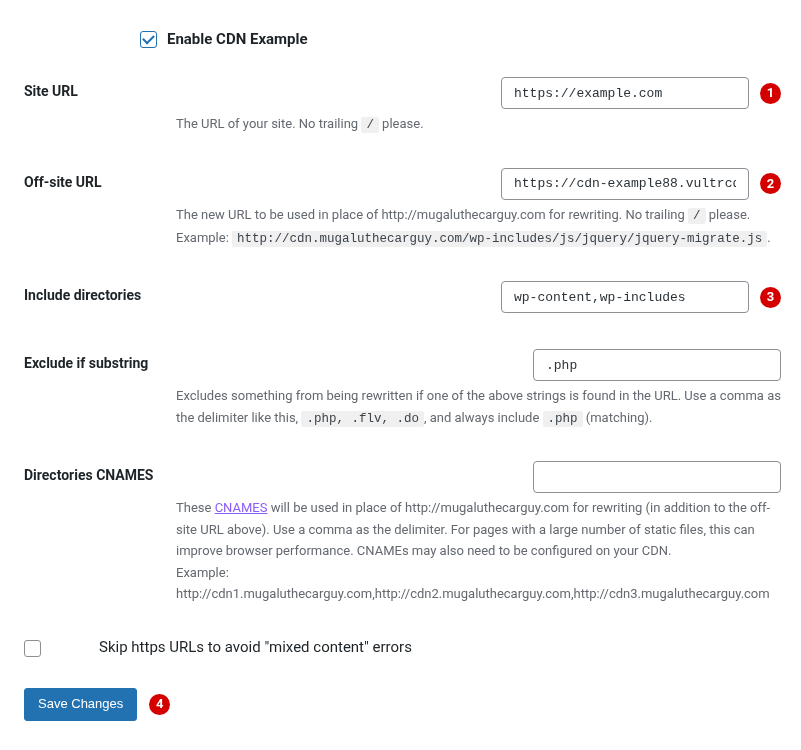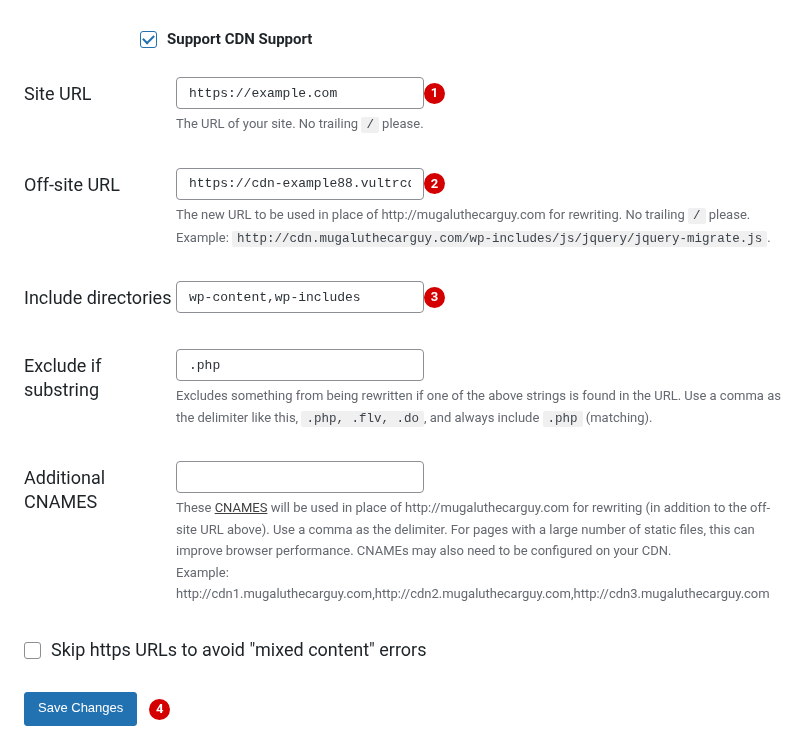--- a/index.html
+++ b/index.html
@@ -46,30 +46,32 @@
       color: #1d2327;
     }
     .form-row {
       display: flex;
       align-items: flex-start;
       margin-bottom: 32px;
     }
     .form-label {
       flex: 0 0 152px;
       padding-top: 5px;
-      font-weight: 400;
+      font-weight: 700;
       color: #1d2327;
-      font-size: 18px;
+      font-size: 14px;
       line-height: 1.3;
     }
     .form-field { flex: 1; }
     .input-line {
       display: flex;
       align-items: center;
+      gap: 11px;
       margin-bottom: 4px;
+      justify-content: flex-end;
     }
     .text-input {
       width: 248px;
       height: 32px;
       border: 1px solid #8c8f94;
       border-radius: 4px;
       padding: 0 12px;
       font-family: "Courier New", Courier, monospace;
       font-size: 13px;
       background: #fff;
@@ -94,29 +96,30 @@
       margin-top: 0;
     }
     .desc code, .code {
       background: #f0f0f1;
       padding: 1px 5px;
       border-radius: 2px;
       font-family: Consolas, Monaco, "Courier New", monospace;
       font-size: 12.5px;
       color: #3c434a;
     }
-    .desc a { color: #404040; text-decoration: underline; }
+    .desc a { color: #8b5cf6; text-decoration: underline; }
     .skip-row {
       display: flex;
       align-items: center;
       margin: 6px 0 28px 0;
     }
     .skip-label {
-      font-size: 18px;
+      font-size: 15px;
       color: #1d2327;
+      margin-left: 48px;
     }
     .save-row {
       display: flex;
       align-items: center;
       gap: 12px;
     }
     .button-primary {
       background: #2271b1;
       border: 1px solid #2271b1;
       color: #fff;
@@ -125,21 +128,21 @@
       font-size: 13px;
       cursor: pointer;
       line-height: 1.6;
     }
   </style>
 </head>
 <body>
 
 <div class="top-checkbox-row">
   <input type="checkbox" class="wp-checkbox" checked="" style="">
-  <label class="top-checkbox-label">Support CDN Support</label>
+  <label class="top-checkbox-label">Enable CDN Example</label>
 </div>
 
 <div class="form-row">
   <div class="form-label">Site URL</div>
   <div class="form-field">
     <div class="input-line">
       <input type="text" class="text-input" value="https://example.com" style="">
       <span class="note-badge">1</span>
     </div>
     <div class="desc">
@@ -177,21 +180,21 @@
     <div class="input-line">
       <input type="text" class="text-input" value=".php" style="">
     </div>
     <div class="desc">
       <span>Excludes something from being rewritten if one of the above strings is found in the URL. Use a comma as the delimiter like this, </span><code>.php, .flv, .do</code><span>, and always include </span><code>.php</code><span> (matching).</span>
     </div>
   </div>
 </div>
 
 <div class="form-row">
-  <div class="form-label">Additional CNAMES</div>
+  <div class="form-label">Directories CNAMES</div>
   <div class="form-field">
     <div class="input-line">
       <input type="text" class="text-input" value="" style="">
     </div>
     <div class="desc">
       <span>These </span><a href="#">CNAMES</a><span> will be used in place of http://mugaluthecarguy.com for rewriting (in addition to the off-site URL above). Use a comma as the delimiter. For pages with a large number of static files, this can improve browser performance. CNAMEs may also need to be configured on your CDN.</span><br>
       <span>Example:</span><br>
       <span>http://cdn1.mugaluthecarguy.com,http://cdn2.mugaluthecarguy.com,http://cdn3.mugaluthecarguy.com</span>
     </div>
   </div>

